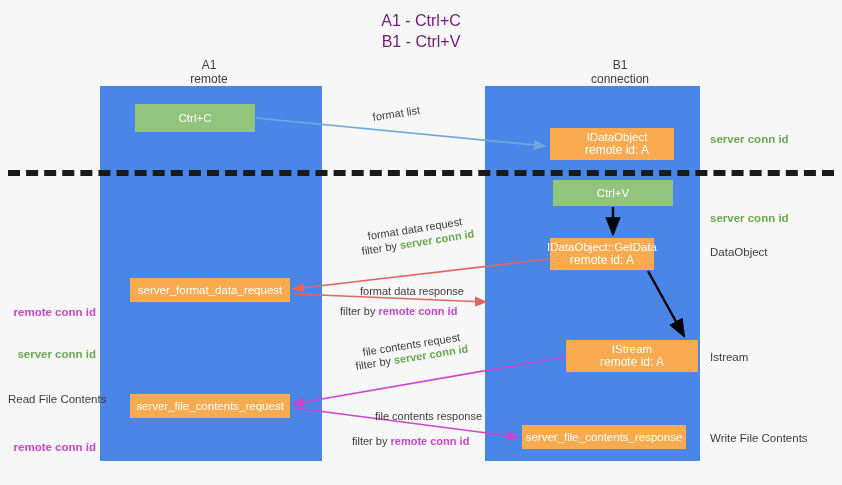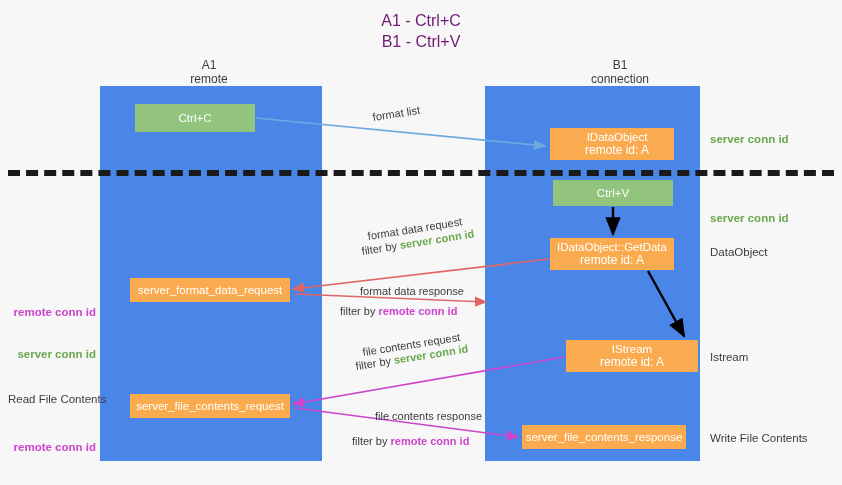--- a/index.html
+++ b/index.html
@@ -77,21 +77,21 @@
     white-space: pre;
     padding: 2px 6px;
   }
   .node.green { background: #93c47d; }
   .node.orange { background: #fbab4f; }
   .node .l2 { font-size: 12px; }
 
   #n-ctrlc   { left: 135px; top: 104px; width: 120px; height: 28px; }
   #n-ctrlv   { left: 553px; top: 180px; width: 120px; height: 26px; }
   #n-idataobj{ left: 550px; top: 128px; width: 124px; height: 32px; padding-left: 16px; }
-  #n-getdata { left: 550px; top: 238px; width: 124px; height: 32px; }
+  #n-getdata { left: 550px; top: 238px; width: 104px; height: 32px; }
   #n-istream { left: 566px; top: 340px; width: 132px; height: 32px; }
   #n-fdreq   { left: 130px; top: 278px; width: 160px; height: 24px; }
   #n-fdres   { left: 490px; top: 290px; width: 158px; height: 24px; }
   #n-fcreq   { left: 130px; top: 394px; width: 160px; height: 24px; }
   #n-fcres   { left: 522px; top: 425px; width: 164px; height: 24px; }
 
   
   #arrows {
     left: 0; top: 0;
     width: 842px; height: 485px;

